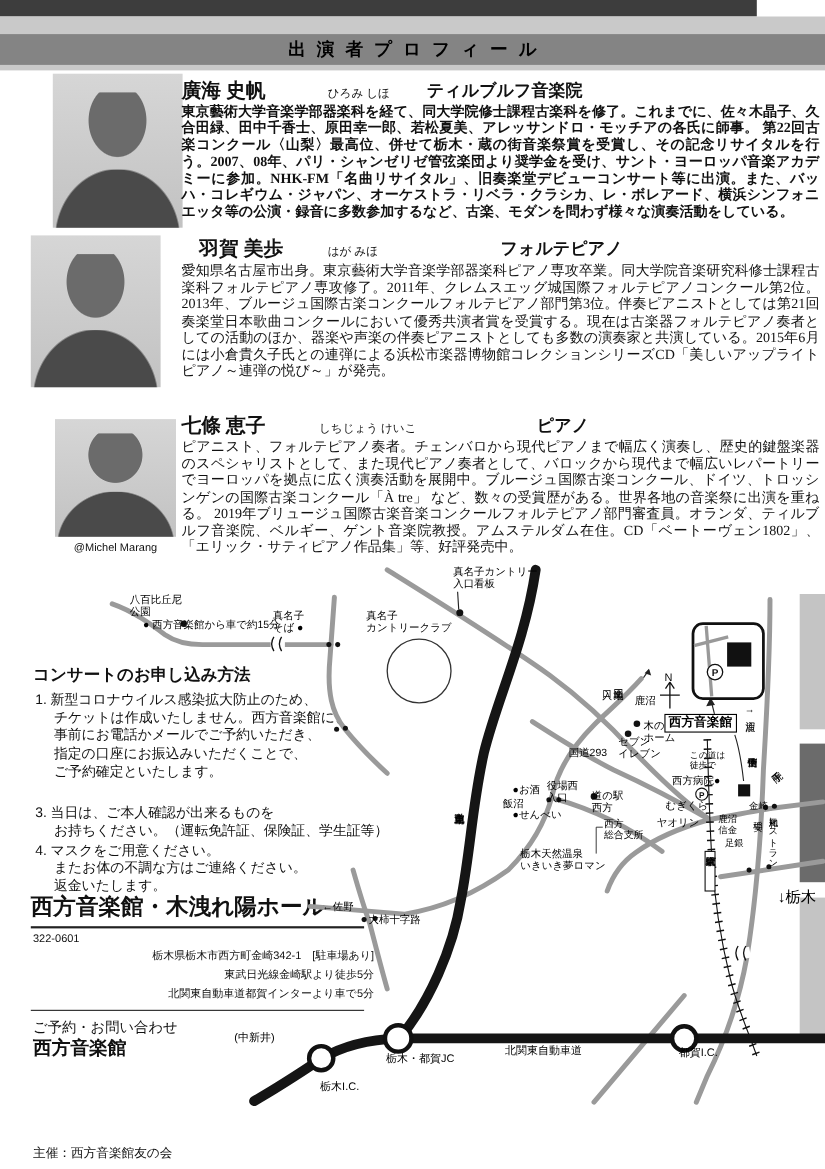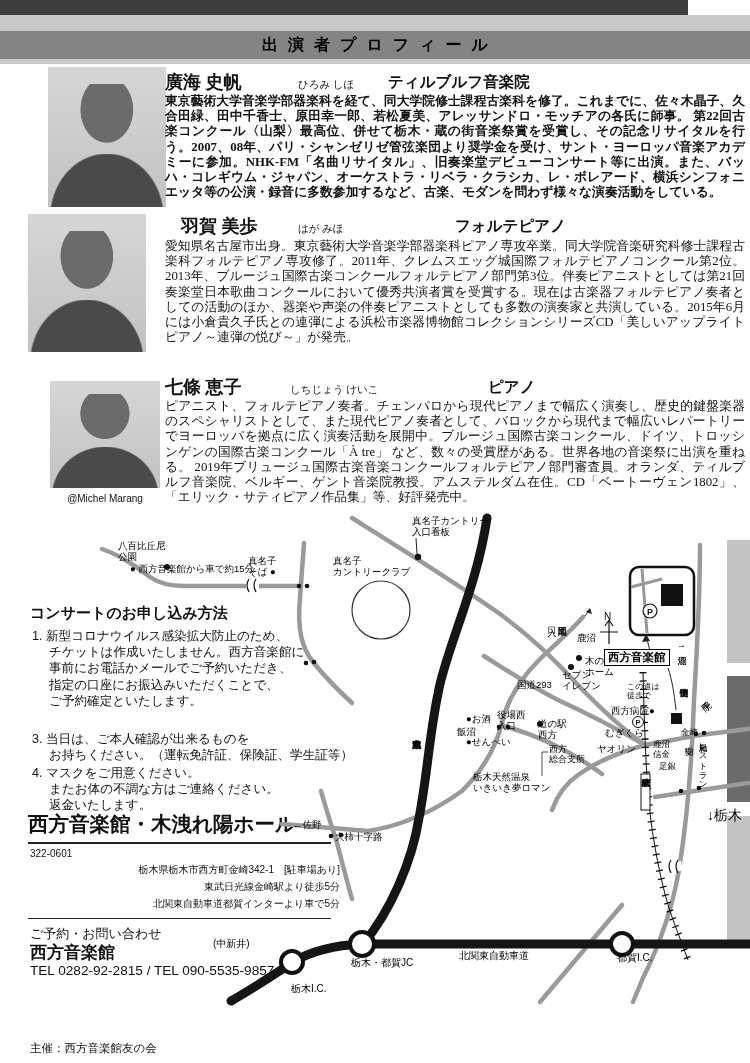--- a/index.html
+++ b/index.html
@@ -93,21 +93,20 @@
 返金いたします。</div>
 
   <div class="abs venue-name" style="left:28px;top:810px;width:303px;">西方音楽館・木洩れ陽ホール</div>
   <div class="abs addr" style="left:30px;top:845px;">322-0601</div>
   <div class="abs addr" style="left:30px;top:861px;width:310px;text-align:right;">栃木県栃木市西方町金崎342-1　[駐車場あり]
 東武日光線金崎駅より徒歩5分
 北関東自動車道都賀インターより車で5分</div>
   <div class="abs rule" style="left:28px;top:918px;width:303px;"></div>
   <div class="abs contact-label" style="left:30px;top:925px;">ご予約・お問い合わせ</div>
   <div class="abs contact-name" style="left:30px;top:941px;">西方音楽館</div>
-  <div class="abs contact-line" style="left:30px;top:962px;">TEL 0282-92-2815 / TEL 090-5535-9857</div>
 
   <div class="abs organizer" style="left:30px;top:1041px;">主催：西方音楽館友の会</div>
 
   <div class="abs edgebar" style="top:540px;height:123px;background:#c4c4c4;"></div>
   <div class="abs edgebar" style="top:676px;height:126px;background:#6b6b6b;"></div>
   <div class="abs edgebar" style="top:816px;height:124px;background:#c4c4c4;"></div>
 
   <svg class="mapsvg" width="750" height="1063" viewBox="0 0 750 1063">
 
     <g stroke="#9a9a9a" stroke-width="4.5" fill="none" stroke-linecap="round">

